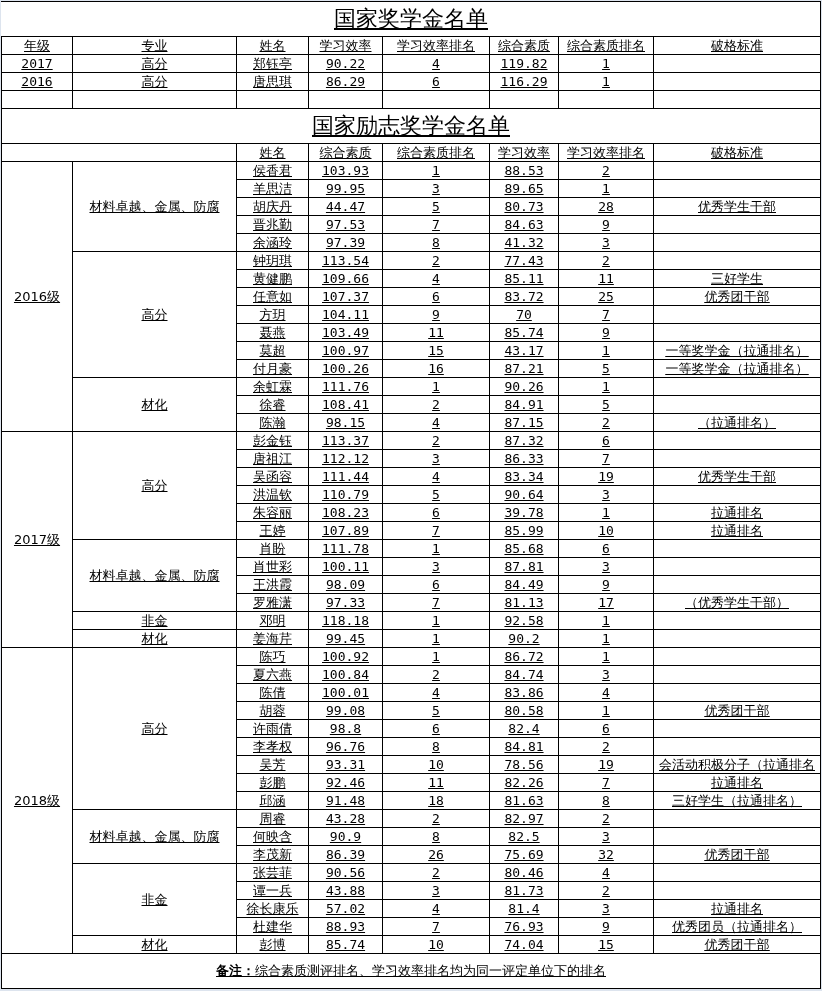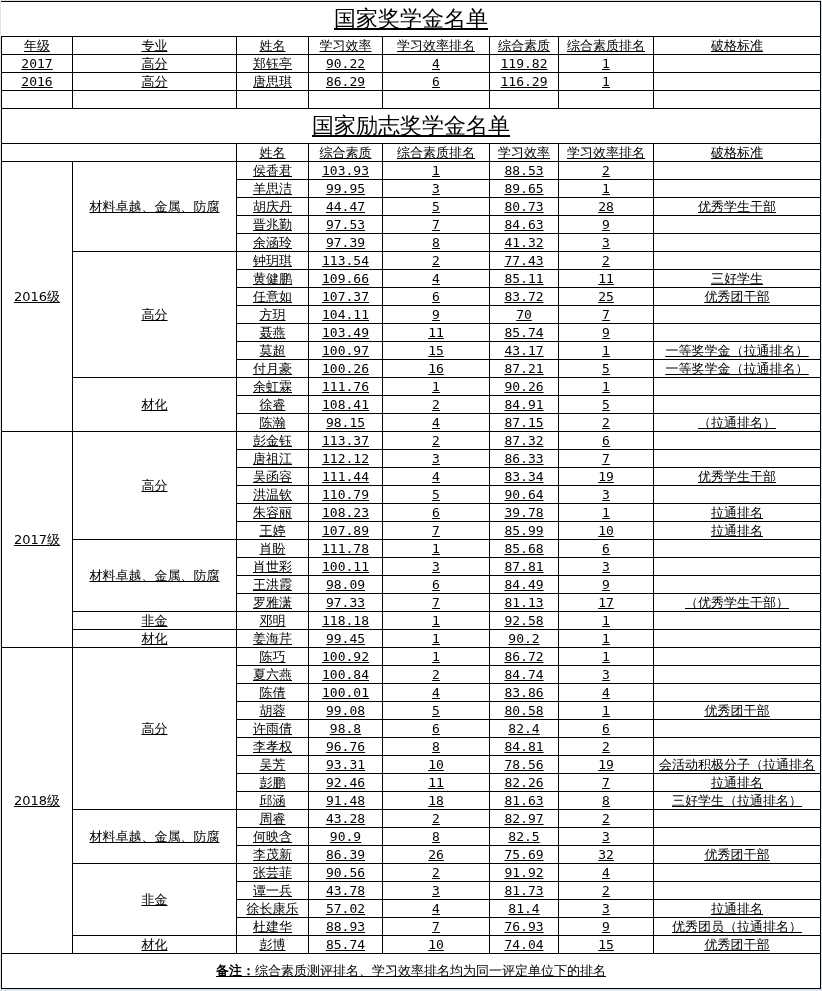--- a/index.html
+++ b/index.html
@@ -407,27 +407,27 @@
           <td class="num">26</td>
           <td class="num">75.69</td>
           <td class="num">32</td>
           <td class="crit">优秀团干部</td>
         </tr>
         <tr>
           <td rowspan="4">非金</td>
           <td>张芸菲</td>
           <td class="num">90.56</td>
           <td class="num">2</td>
-          <td class="num">91.92</td>
+          <td class="num">80.46</td>
           <td class="num">4</td>
           <td class="crit"></td>
         </tr>
         <tr>
           <td>谭一兵</td>
-          <td class="num">43.78</td>
+          <td class="num">43.88</td>
           <td class="num">3</td>
           <td class="num">81.73</td>
           <td class="num">2</td>
           <td class="crit"></td>
         </tr>
         <tr>
           <td>徐长康乐</td>
           <td class="num">57.02</td>
           <td class="num">4</td>
           <td class="num">81.4</td>

